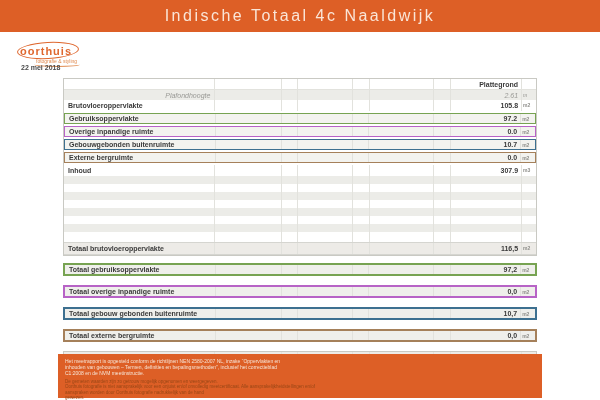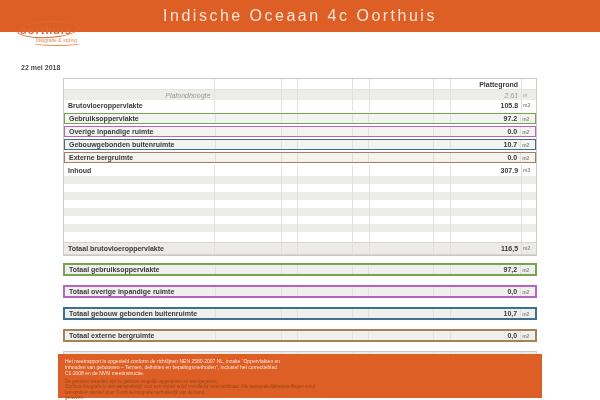--- a/index.html
+++ b/index.html
@@ -6,21 +6,21 @@
   html,body { width:600px; height:400px; overflow:hidden; background:#ffffff;
               font-family:"Liberation Sans", sans-serif; }
   .page { position:relative; width:600px; height:400px; background:#ffffff; }
 
   
   .header-bar { position:absolute; left:0; top:0; width:600px; height:32px;
                 background:#DD5F26; display:flex; align-items:center; justify-content:center; }
   .header-title { color:#FAE5D7; font-size:16px; letter-spacing:2.5px; font-weight:400; }
 
   
-  .logo { position:absolute; left:20px; top:24px; width:90px; }
+  .logo { position:absolute; left:20px; top:45px; width:90px; }
   .logo-name { color:#DF672E; font-size:11px; font-weight:700; letter-spacing:1px; position:relative; z-index:2; }
   .logo-ellipse { position:absolute; left:-3px; top:-3px; width:62px; height:17px;
                   border:1px solid #DF672E; border-radius:50%; transform:rotate(-3deg); }
   .logo-tagline { color:#E08A4F; font-size:5px; margin-left:16px; margin-top:1px; }
   .logo-swoosh { width:46px; height:5px; border-bottom:1px solid #E08A4F;
                  border-radius:0 0 50% 50%; margin-left:14px; margin-top:-2px; }
 
   .report-date { position:absolute; left:21px; top:64px; font-size:7px; color:#4a4a4a; font-weight:600; }
 
   
@@ -58,21 +58,21 @@
             background:#DD5F26; padding:4px 7px; }
   .fp1 { color:#F6E4D6; font-size:5px; line-height:6px; }
   .fp2 { color:#9A4716; font-size:4.5px; line-height:5.4px; margin-top:3px; }
 </style>
 </head>
 <body>
 
 <div class="page">
 
   <div class="header-bar">
-    <div class="header-title">Indische Oceaan 4c Oorthuis</div>
+    <div class="header-title">Indische Totaal 4c Naaldwijk</div>
   </div>
 
   <div class="logo">
     <div class="logo-ellipse"></div>
     <div class="logo-name">oorthuis</div>
     <div class="logo-tagline">fotografie &amp; styling</div>
     <div class="logo-swoosh"></div>
   </div>
 
   <div class="report-date">22 mei 2018</div>

